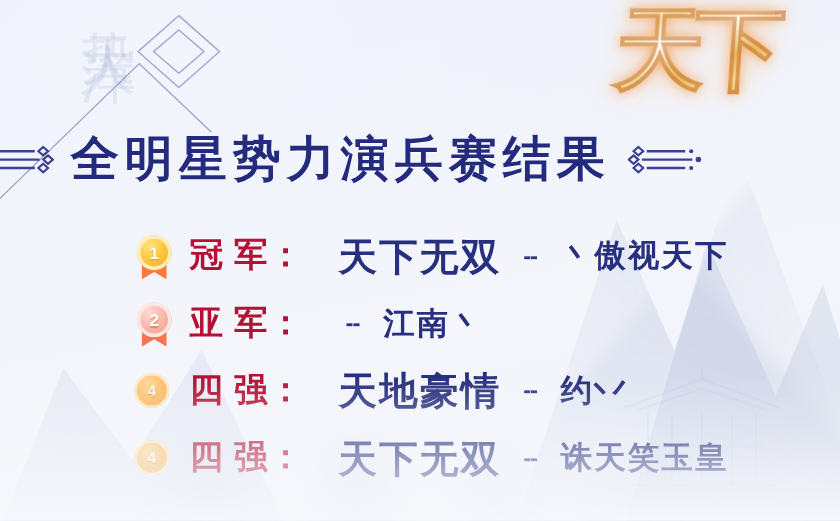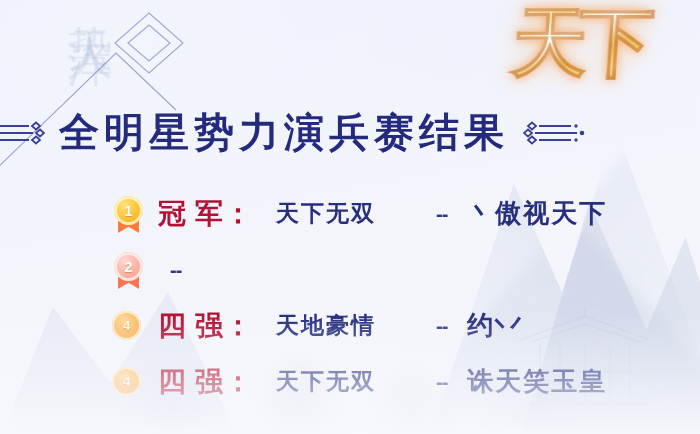--- a/index.html
+++ b/index.html
@@ -223,26 +223,27 @@
     font-size: 28px;
     line-height: 30px;
     color: #b31234;
     letter-spacing: 1px;
     white-space: nowrap;
     min-width: 118px;
   }
   .team {
     font-family: "Liberation Serif", "DejaVu Serif", serif;
     font-weight: 700;
-    font-size: 23px;
+    font-size: 32px;
     line-height: 30px;
     color: #27307f;
     letter-spacing: 2px;
     white-space: nowrap;
     min-width: 148px;
+    text-align: center;
   }
   .dash {
     font-family: "Liberation Sans", sans-serif;
     font-weight: 700;
     font-size: 20px;
     color: #2e3684;
     margin: 0 20px 0 12px;
     letter-spacing: -1px;
   }
   .player {
@@ -347,21 +348,23 @@
       <div class="team">天下无双</div>
       <div class="dash">--</div>
       <div class="player">丶傲视天下</div>
     </div>
 
     <div class="row">
       <div class="badge silver">
         <div class="ribbon"></div>
         <div class="disc">2</div>
       </div>
+      <div class="rank-label">亚 军：</div>
       <div class="dash">--</div>
+      <div class="player">江南丶</div>
     </div>
 
     <div class="row">
       <div class="badge plain">
         <div class="disc">4</div>
       </div>
       <div class="rank-label">四 强：</div>
       <div class="team">天地豪情</div>
       <div class="dash">--</div>
       <div class="player">约丷</div>

